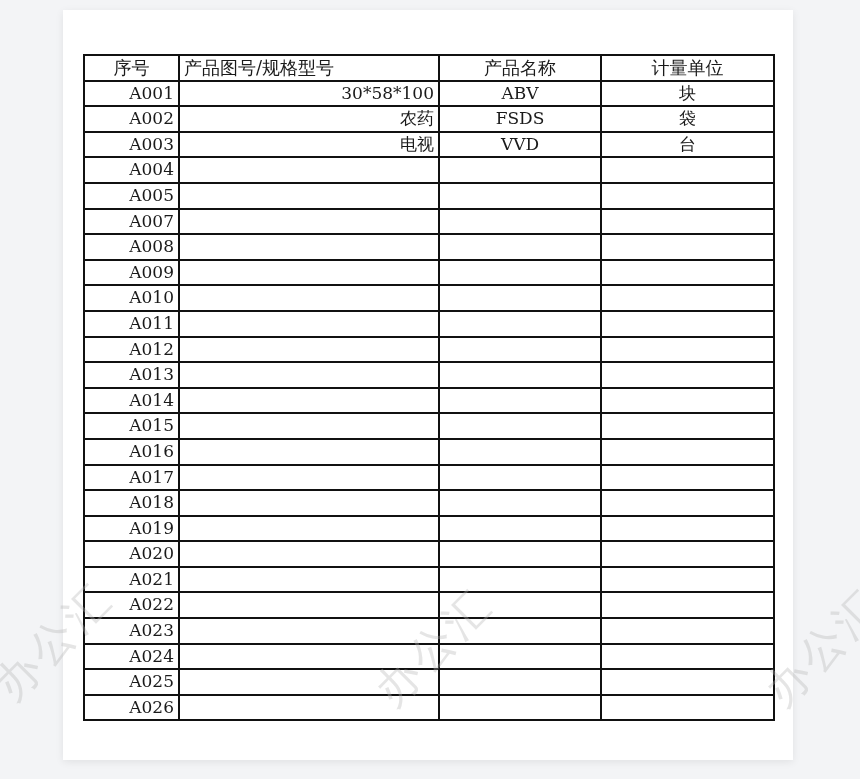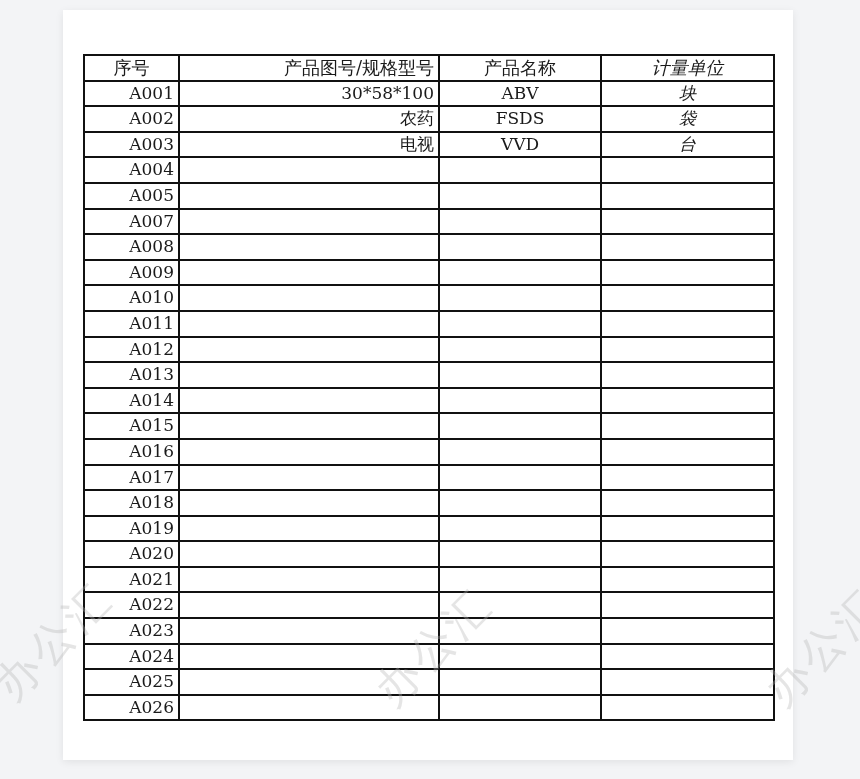--- a/index.html
+++ b/index.html
@@ -7,33 +7,33 @@
          font-family:"DejaVu Serif","Liberation Serif",serif; }
   .page { position:absolute; left:63px; top:10px; width:730px; height:750px; background:#ffffff;
           box-shadow:0 2px 8px rgba(0,0,0,0.08); overflow:hidden; }
   table.sheet { position:absolute; left:20px; top:17px; border-collapse:collapse; table-layout:fixed; width:682px;margin-top:27px; }
   table.sheet td, table.sheet th { border:2px solid #111; height:23.6px; padding:0 4px; font-size:17px; color:#1a1a1a;
       font-weight:normal; line-height:23.6px; white-space:nowrap; overflow:hidden; }
   table.sheet th { font-size:18px; text-align:center; }
   .c-idx { width:85px; text-align:right; }
   .c-spec { width:250px; text-align:right; }
   .c-name { width:152px; text-align:center; }
-  .c-unit { width:163px; text-align:center;font-style:italic; }
+  .c-unit { width:163px; text-align:center; }
   .watermark { position:absolute; font-family:"DejaVu Sans",sans-serif; font-size:44px; color:rgba(180,180,180,0.35);
       transform:rotate(-45deg); pointer-events:none; letter-spacing:4px; white-space:nowrap; }
 </style>
 </head>
 <body>
 
 <div class="page">
   <table class="sheet">
     <thead>
       <tr>
         <th class="c-idx">序号</th>
-        <th class="c-spec" style="text-align:right">产品图号/规格型号</th>
+        <th class="c-spec" style="text-align:left">产品图号/规格型号</th>
         <th class="c-name">产品名称</th>
         <th class="c-unit">计量单位</th>
       </tr>
     </thead>
     <tbody id="tbody">
         <tr>
           <td class="c-idx">A001</td>
           <td class="c-spec">30*58*100</td>
           <td class="c-name">ABV</td>
           <td class="c-unit">块</td>

